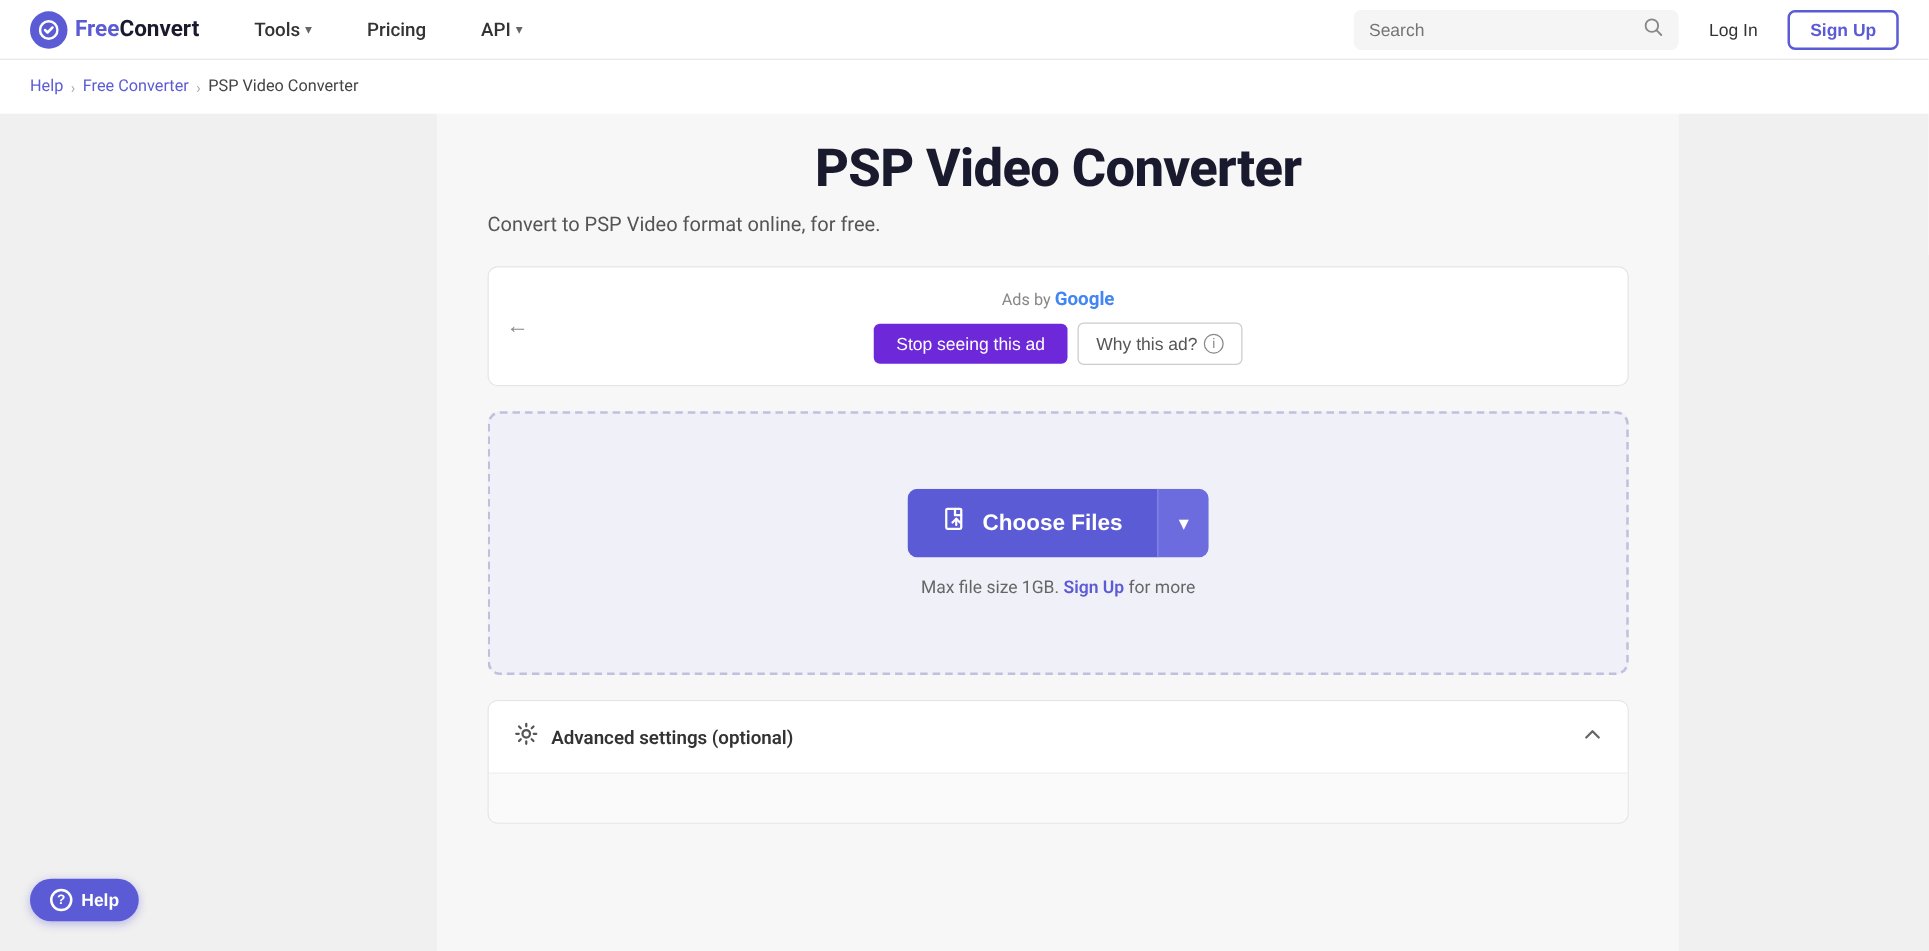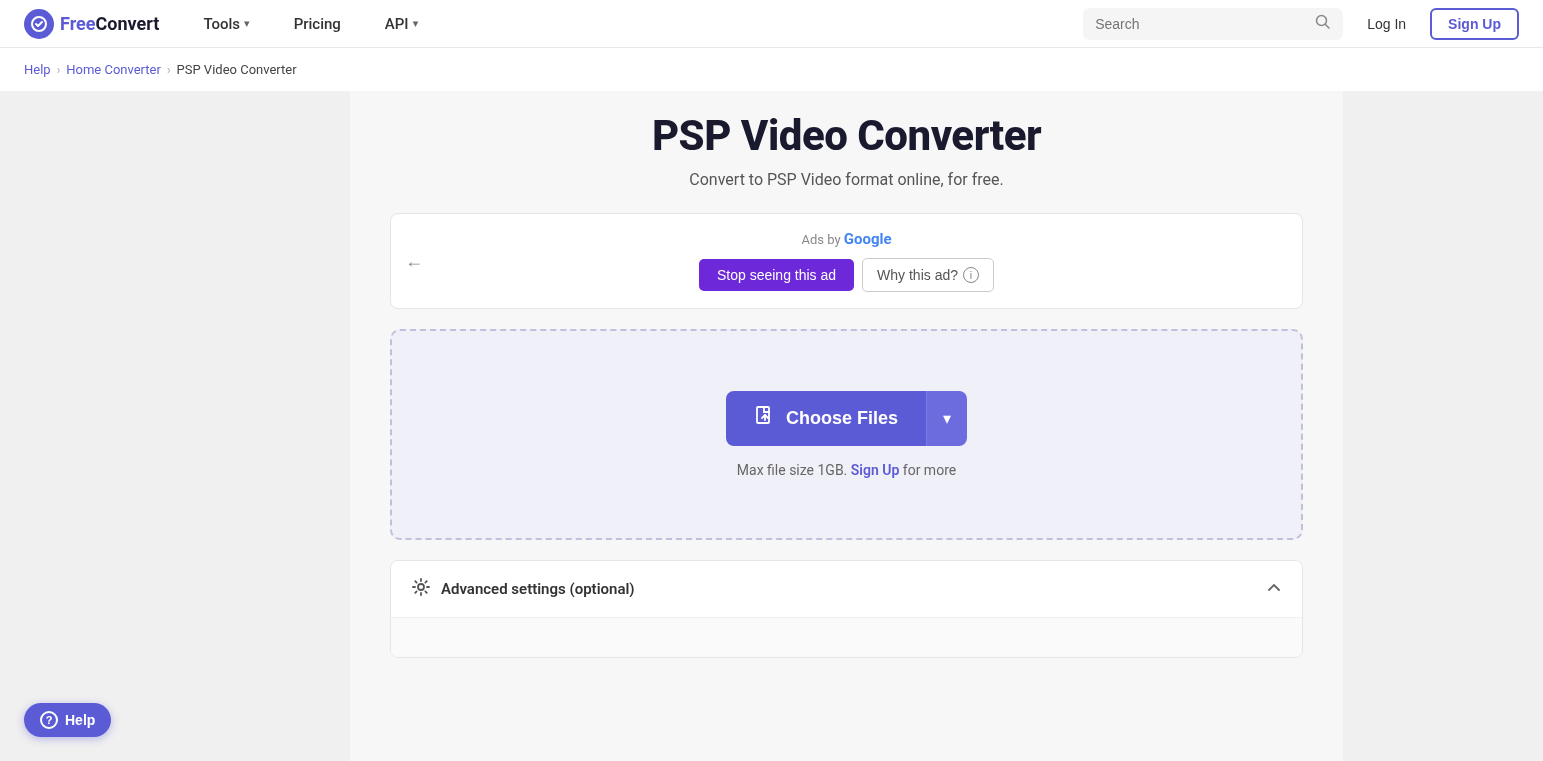--- a/index.html
+++ b/index.html
@@ -146,21 +146,21 @@
     
     .page-title {
       text-align: center;
       font-size: 42px;
       font-weight: 800;
       color: #1a1a2e;
       margin-bottom: 10px;
       letter-spacing: -0.5px;
     }
     .page-subtitle {
-      text-align: center;
+      text-align: left;
       font-size: 16px;
       color: #555;
       margin-bottom: 24px;
     }
 
     
     .ads-section {
       background: #fff;
       border: 1px solid #e5e5e5;
       border-radius: 8px;
@@ -399,21 +399,21 @@
       </span>
     </div>
     <button class="btn-login">Log In</button>
     <button class="btn-signup">Sign Up</button>
   </div>
 </header>
 
 <nav class="breadcrumb">
   <a href="#">Help</a>
   <span class="breadcrumb-sep">›</span>
-  <a href="#">Home Converter</a>
+  <a href="#">Free Converter</a>
   <span class="breadcrumb-sep">›</span>
   <span class="breadcrumb-current">PSP Video Converter</span>
 </nav>
 
 <div class="main-layout">
 
   <aside class="sidebar"></aside>
 
   <main class="content">
 

